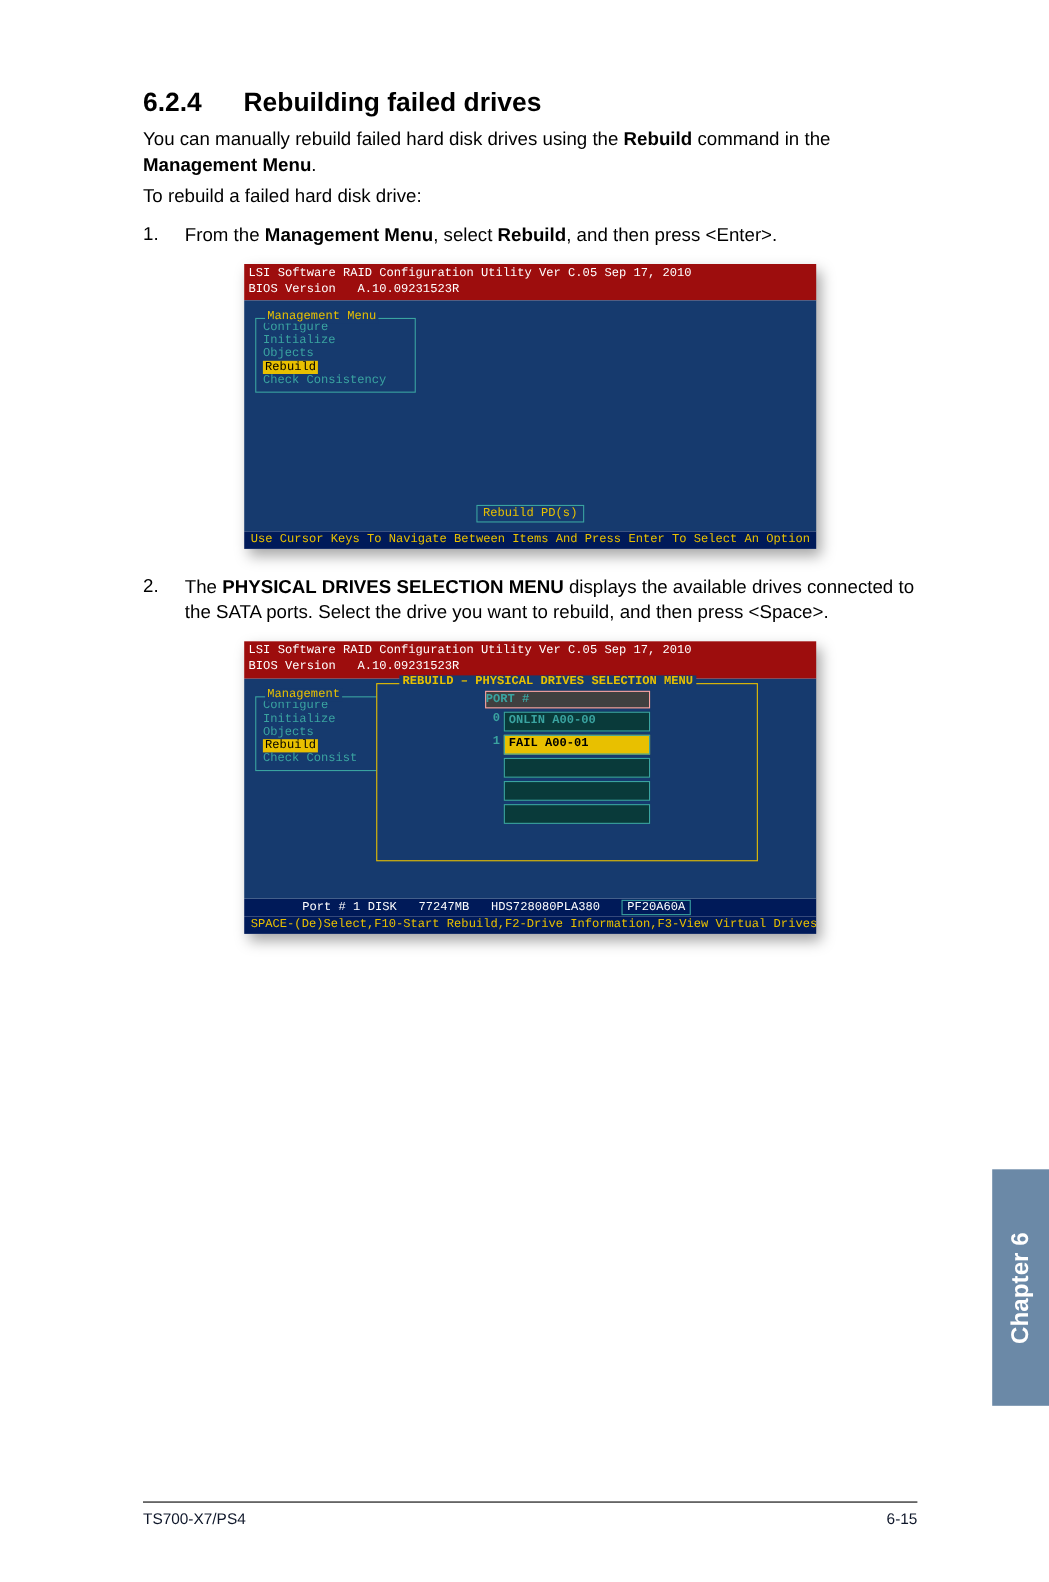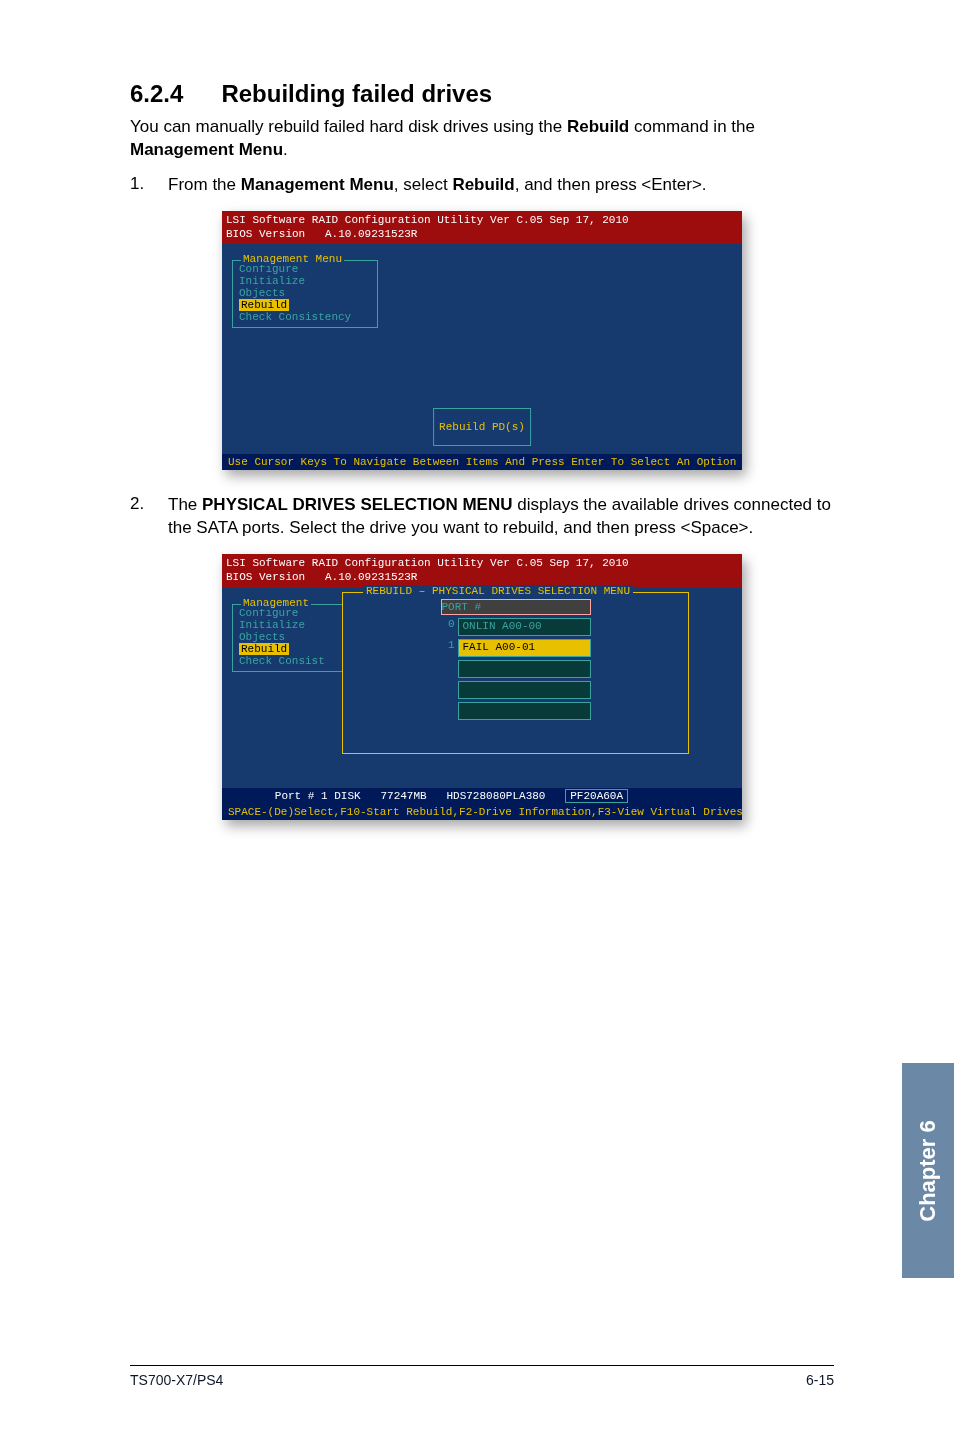--- a/index.html
+++ b/index.html
@@ -83,21 +83,21 @@
   .menu-line { color: #3aa3a0; font-size: 11px; }
   .menu-sel { background: #e8c000; color: #000; display: inline-block; padding: 0 2px; }
   .rebuild-badge {
     position: absolute;
     left: 50%;
     bottom: 8px;
     transform: translateX(-50%);
     border: 1px solid #3aa3a0;
     background: #163a6e;
     color: #e8c000;
-    padding: 12px 5px;
+    padding: 1px 5px;
     font-size: 11px;
   }
   .bios-footer {
     background: #001a59;
     color: #e8c000;
     padding: 2px 6px;
     font-size: 11px;
     white-space: nowrap;
     overflow: hidden;
     text-align: center;
@@ -117,20 +117,21 @@
 
   
   .rebuild-panel {
     position: absolute;
     top: 4px;
     left: 120px;
     width: 345px;
     border: 1px solid #e8c000;
     min-height: 160px;
     background: #163a6e;
+    font-weight: bold;
   }
   .rebuild-legend {
     position: absolute;
     top: -8px;
     left: 20px;
     color: #e8c000;
     background: #163a6e;
     padding: 0 3px;
     font-size: 11px;
   }
@@ -208,20 +209,21 @@
 
 <div class="content">
   <div class="section-title">
     <span class="sec-num">6.2.4</span><span>Rebuilding failed drives</span>
   </div>
 
   <p class="body-text">
     <span>You can manually rebuild failed hard disk drives using the </span><span class="bold">Rebuild</span><span> command in the </span><span class="bold">Management Menu</span><span>.</span>
   </p>
 
+  <p class="body-text">To rebuild a failed hard disk drive:</p>
 
   <div class="numbered">
     <div class="n">1.</div>
     <div class="t">
       <span>From the </span><span class="bold">Management Menu</span><span>, select </span><span class="bold">Rebuild</span><span>, and then press &lt;Enter&gt;.</span>
     </div>
   </div>
 
   <div class="bios-shot">
     <div class="bios-header"><span>LSI Software RAID Configuration Utility Ver C.05 Sep 17, 2010</span>

